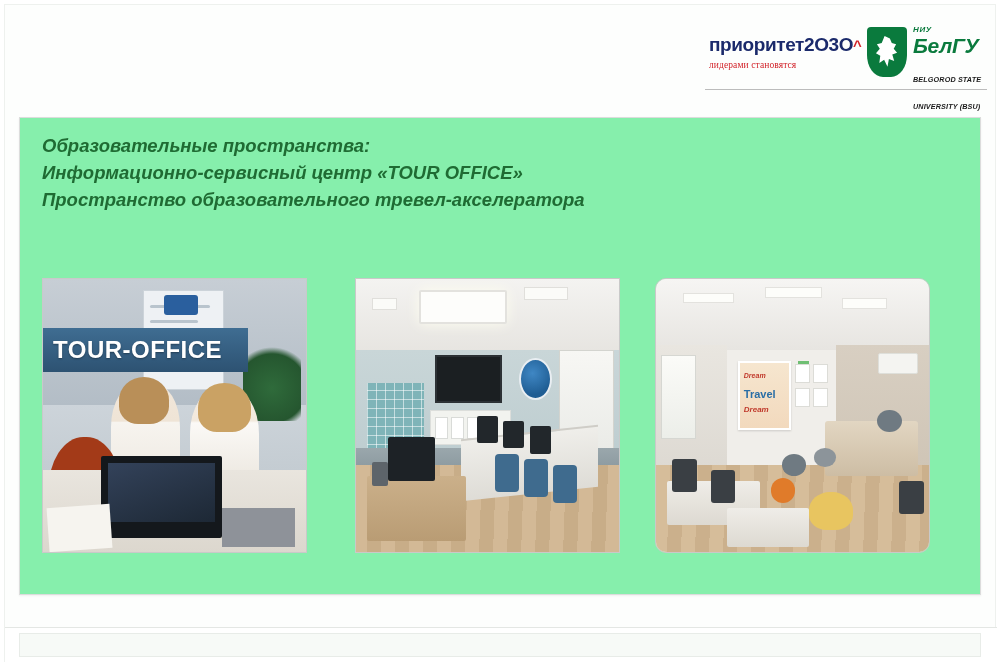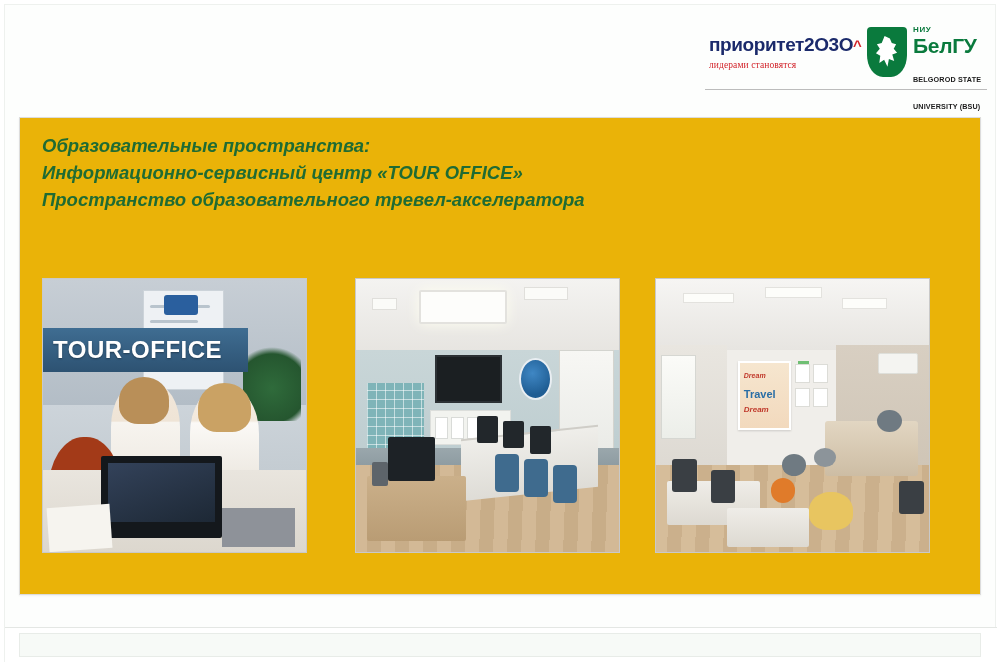--- a/index.html
+++ b/index.html
@@ -95,20 +95,21 @@
     position: absolute;
     left: 8px; top: 9px;
     width: 24px; height: 32px;
     background: #ffffff;
     clip-path: polygon(40% 0%, 62% 8%, 70% 22%, 88% 26%, 78% 40%, 92% 52%, 72% 58%, 80% 78%, 58% 72%, 52% 96%, 38% 74%, 18% 84%, 22% 62%, 4% 54%, 20% 40%, 8% 26%, 28% 22%);
   }
   .bsu-text {
     position: absolute;
     left: 46px; top: 0;
     width: 72px;
+    font-style: italic;
   }
   .bsu-nnu {
     font-size: 8px;
     font-weight: bold;
     color: #0a7a3d;
     letter-spacing: 0.6px;
     line-height: 9px;
   }
   .bsu-belgu {
     font-size: 21px;
@@ -147,21 +148,21 @@
   .tagline .hash { color: #0a7a3d; font-style: normal; font-weight: bold; }
   .tagline .bold { font-weight: bold; color: #2a2a2a; }
 
   
   .card {
     position: absolute;
     left: 14px;
     top: 112px;
     width: 962px;
     height: 478px;
-    background: #eab308;
+    background: #86efac;
     border: 1px solid #dcdcdc;
     box-shadow: 0 1px 2px rgba(0,0,0,0.06);
     box-sizing: border-box;
   }
   .headline {
     position: absolute;
     left: 22px;
     top: 14px;
     width: 900px;
   }
@@ -185,21 +186,21 @@
   .photo {
     position: absolute;
     top: 0;
     height: 275px;
     border: 1px solid #c9c9c9;
     box-sizing: border-box;
     overflow: hidden;
   }
   .photo-1 { left: 0px;   width: 265px; text-align: right; }
   .photo-2 { left: 313px; width: 265px; }
-  .photo-3 { left: 613px; width: 275px; }
+  .photo-3 { left: 613px; width: 275px; border-radius: 11px; }
 
   
   .p1-bg {
     position: absolute; inset: 0;
     background: linear-gradient(180deg,#d8dde2 0%,#cfd6dc 40%,#b9c2c8 100%);
   }
   .p1-wallpanel {
     position: absolute; left: 0; top: 0; width: 100%; height: 46%;
     background: linear-gradient(180deg,#c7ced5 0%,#b3bdc6 100%);
   }

